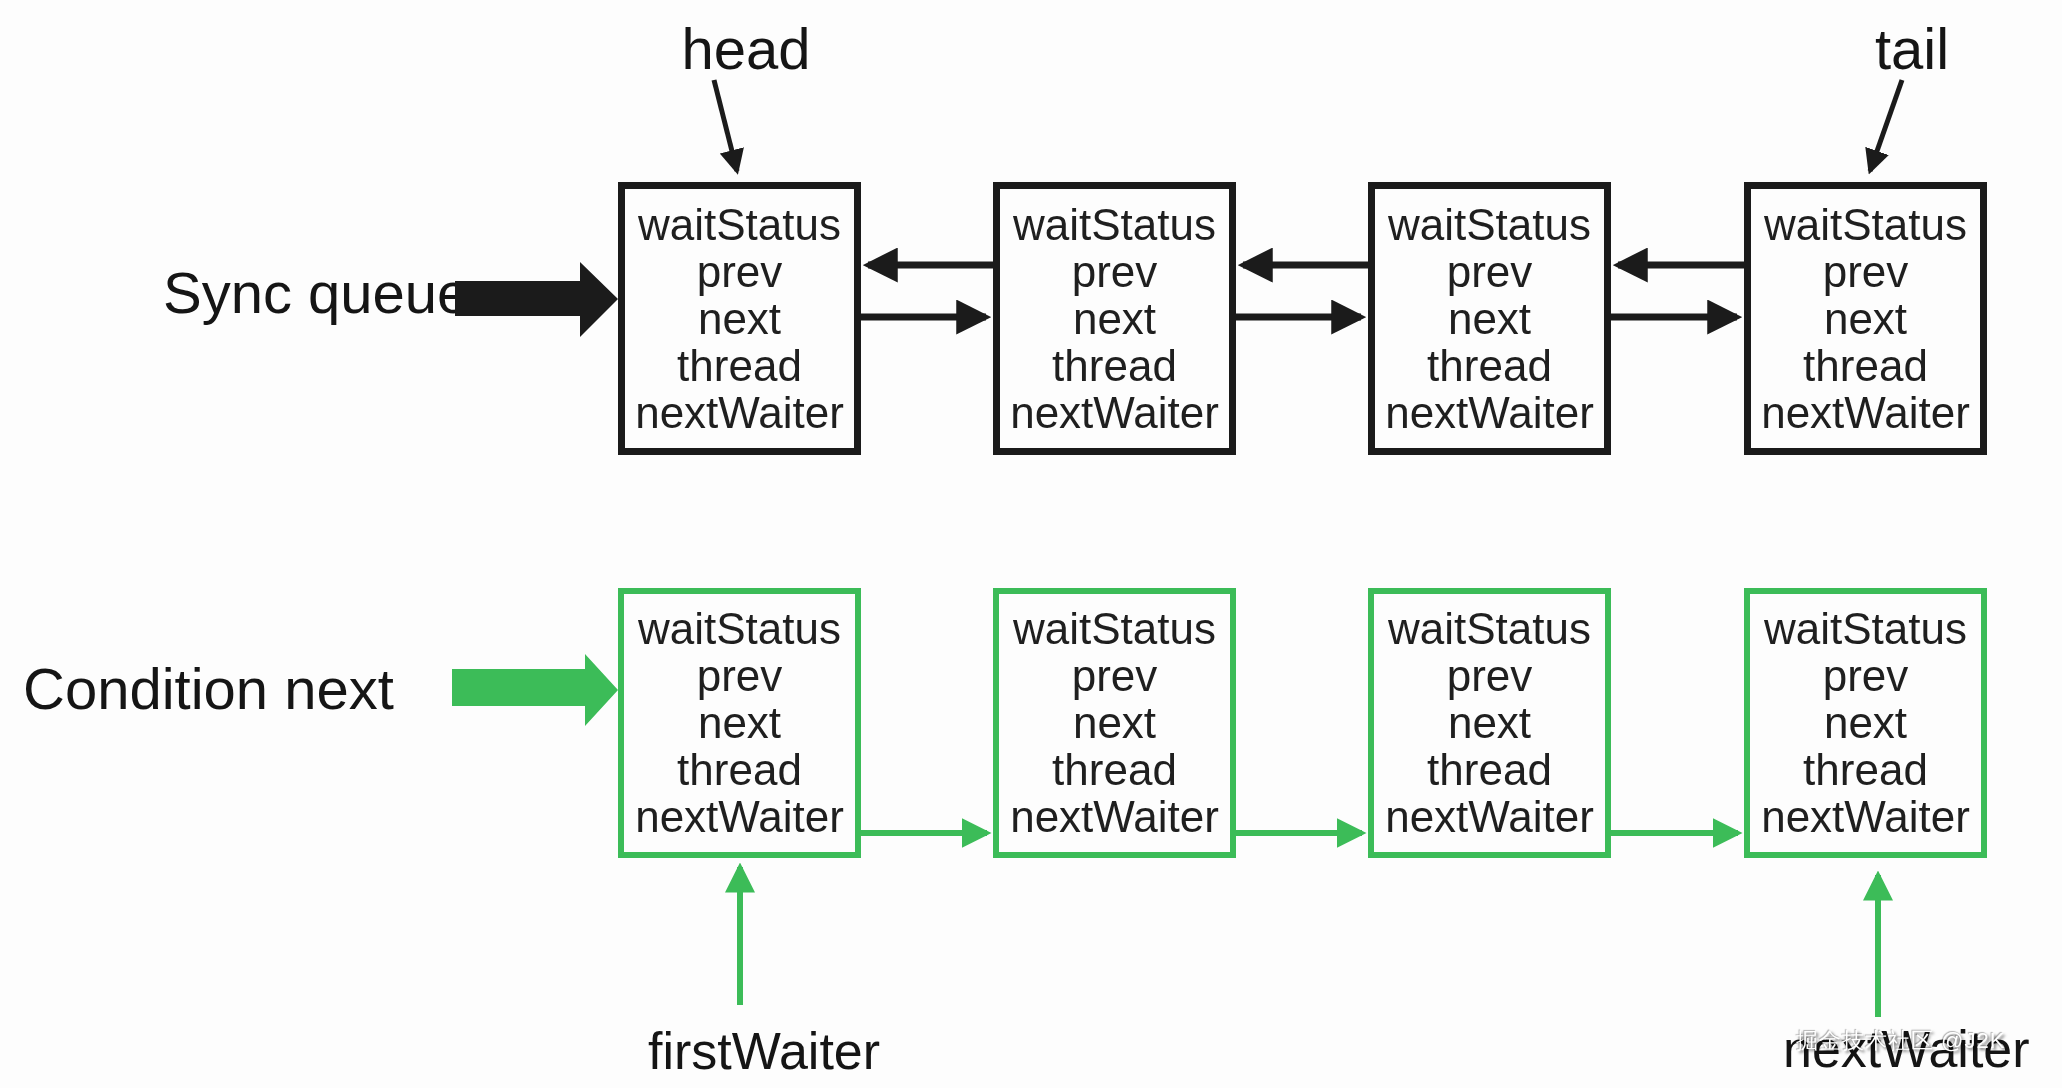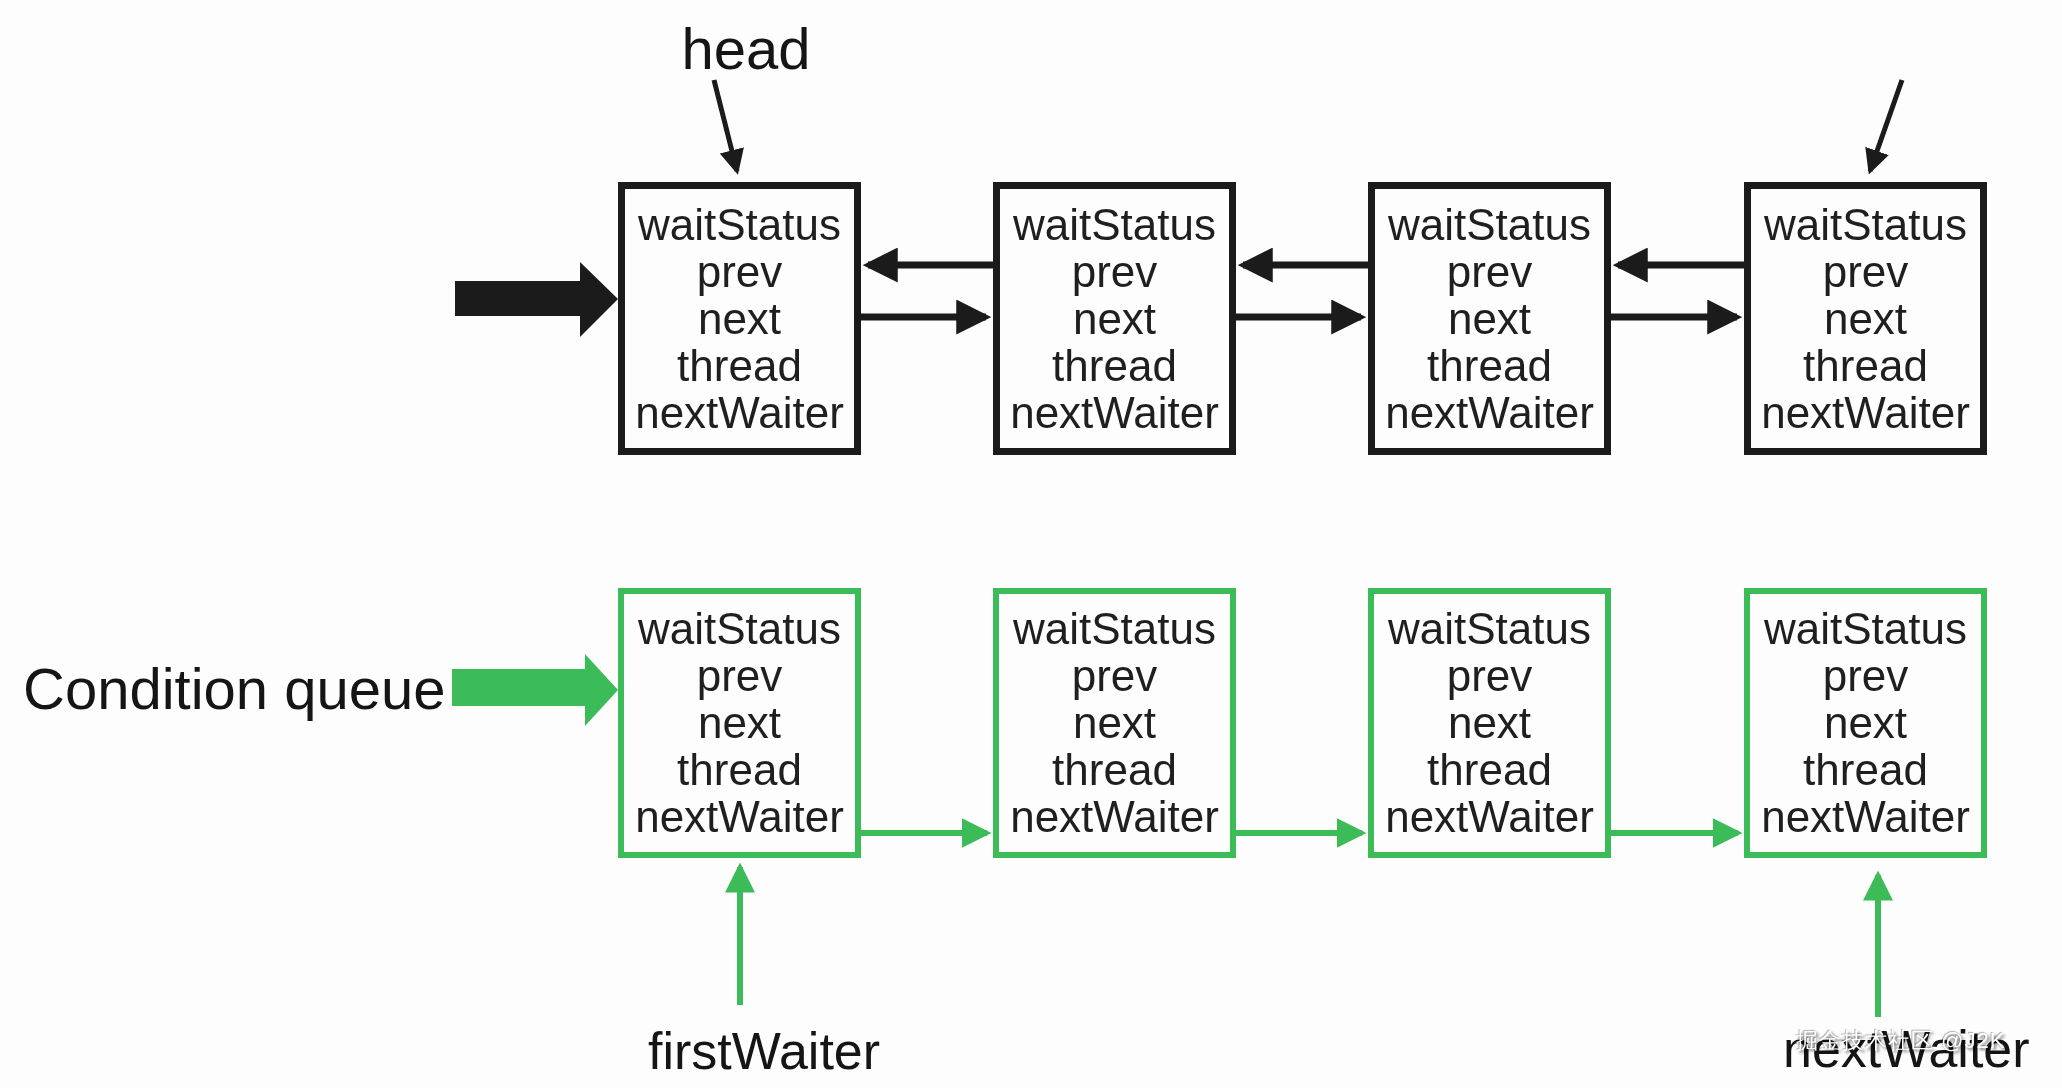--- a/index.html
+++ b/index.html
@@ -46,22 +46,24 @@
   .mG{fill:var(--cond);}
   .bigB{fill:var(--sync);}
   .bigG{fill:var(--cond);}
 </style>
 </head>
 <body>
 
 <div class="canvas">
 
   <div class="lbl lbl-center" style="left:646px;top:16px;">head</div>
+  <div class="lbl lbl-center" style="left:1812px;top:16px;">tail</div>
 
-  <div class="lbl" style="left:23px;top:656px;">Condition queue</div>
+  <div class="lbl" style="left:163px;top:260px;">Sync queue</div>
+  <div class="lbl" style="left:23px;top:656px;">Condition next</div>
 
   <div class="node sync-node" style="left:618px;top:182px;">
     <div class="frow">waitStatus</div>
     <div class="frow">prev</div>
     <div class="frow">next</div>
     <div class="frow">thread</div>
     <div class="frow">nextWaiter</div>
   </div>
   <div class="node sync-node" style="left:993px;top:182px;">
     <div class="frow">waitStatus</div>

